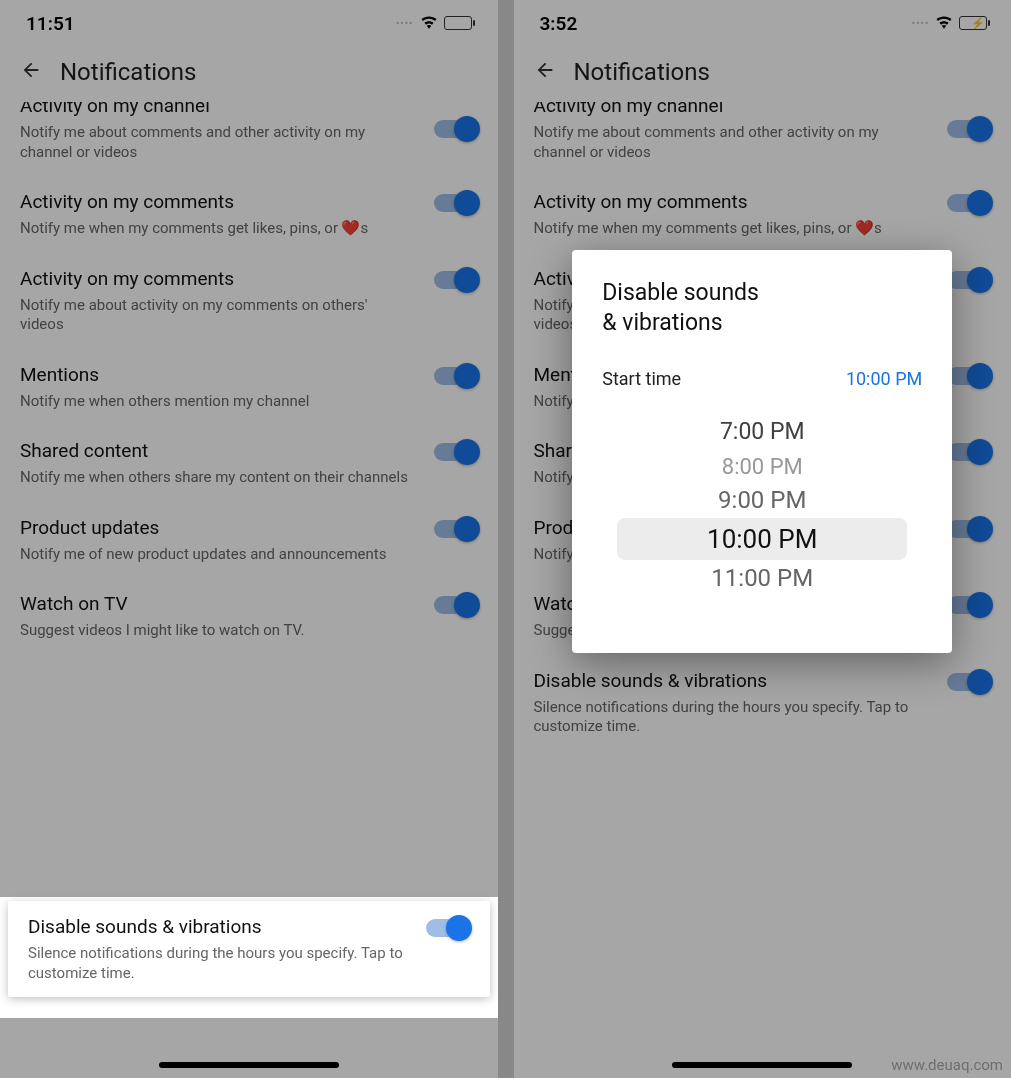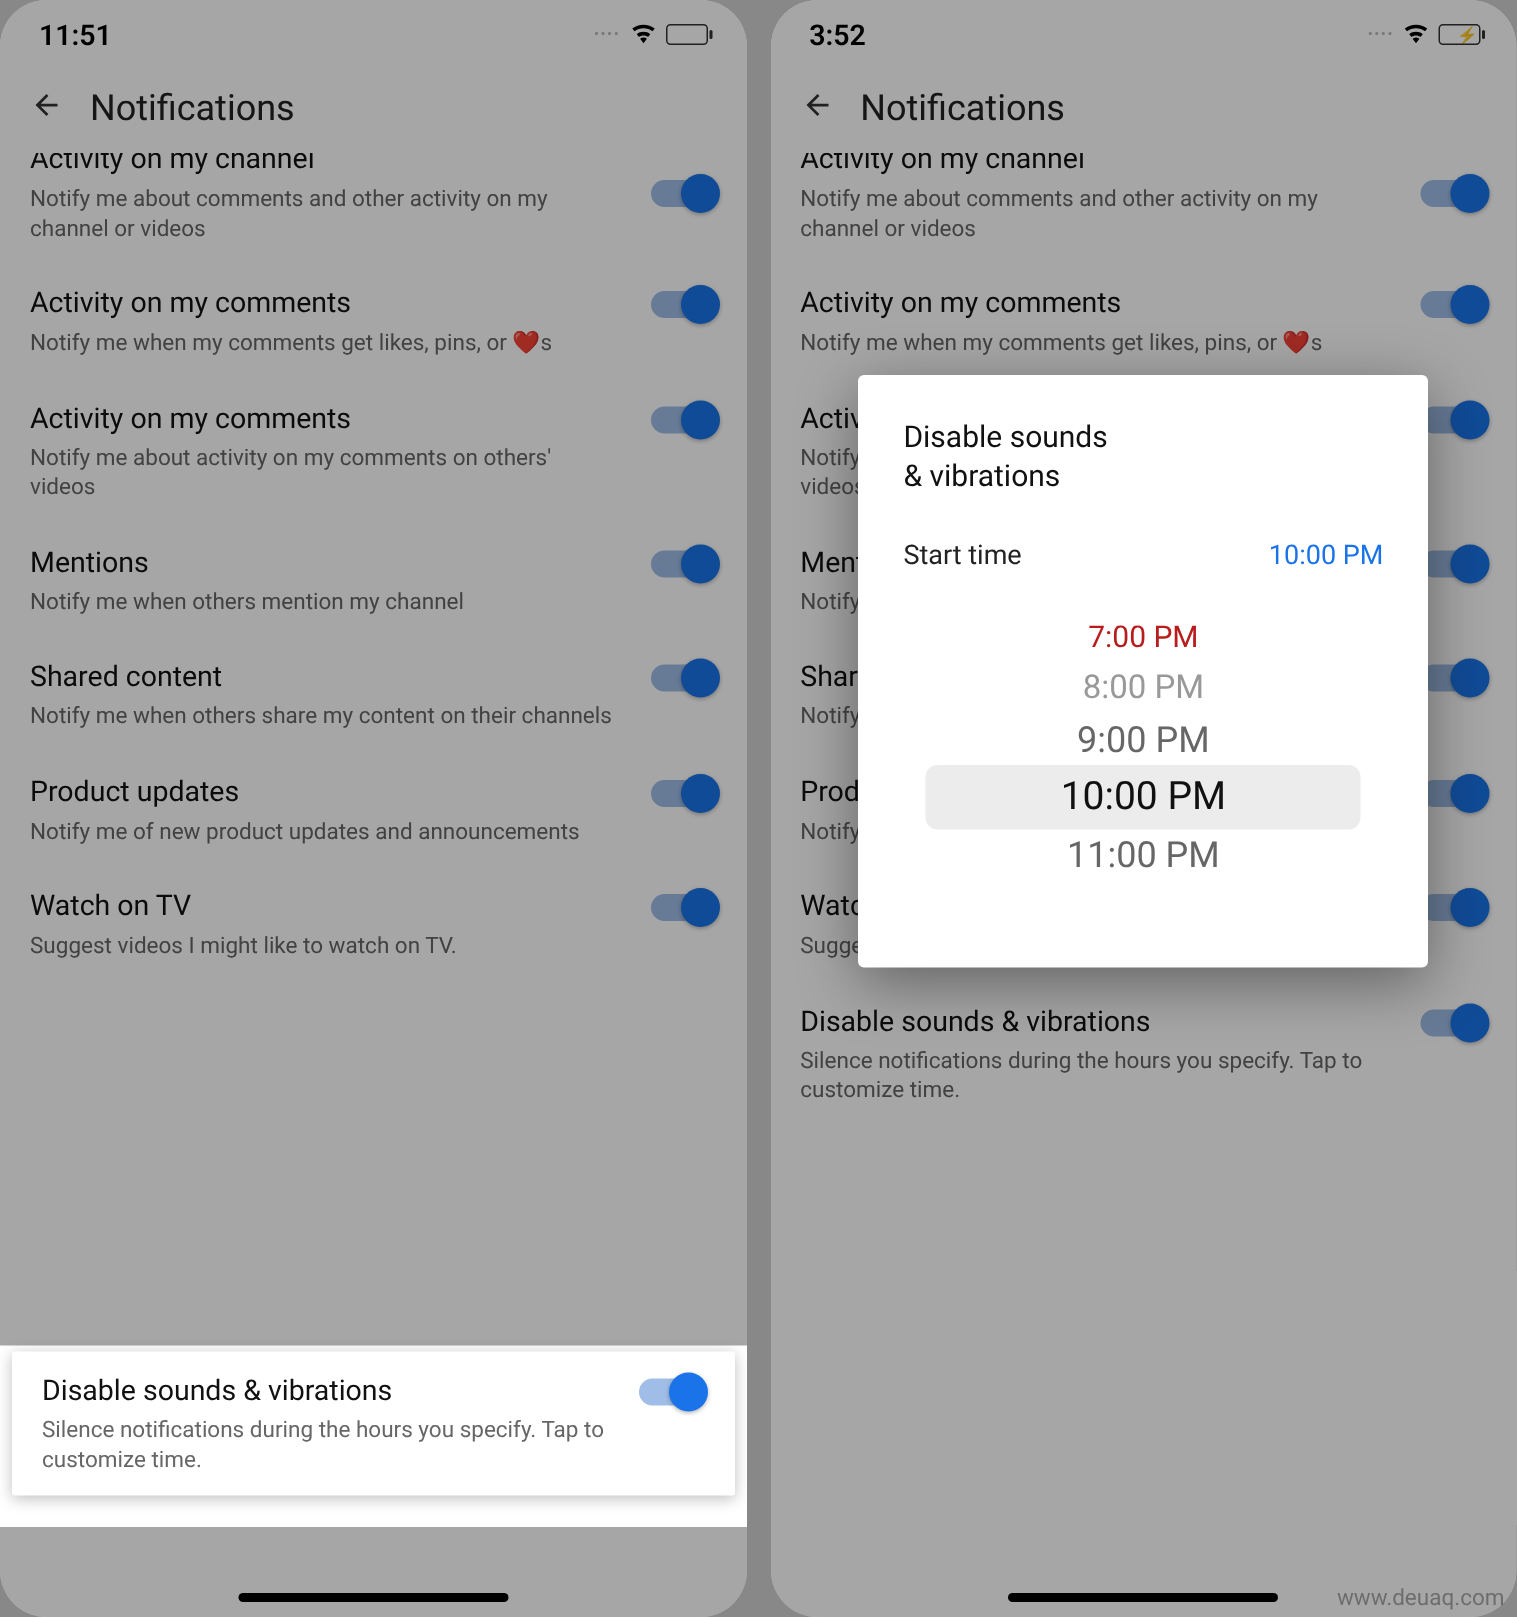--- a/index.html
+++ b/index.html
@@ -13,21 +13,20 @@
     padding: 0;
     position: relative;
   }
   .phone {
     flex: 1;
     background: #fff;
     position: relative;
     overflow: hidden;
     display: flex;
     flex-direction: column;
-    border-radius: 31px;
   }
   .status-bar {
     height: 46px;
     display: flex;
     align-items: center;
     justify-content: space-between;
     padding: 0 26px;
   }
   .status-time {
     font-weight: 600;
@@ -81,30 +80,30 @@
     width:180px; height:6px; background:#000; border-radius:3px;
   }
 
   
   .dialog {
     position:absolute; left:50%; top:250px; transform:translateX(-50%);
     width: 380px; background:#fff; border-radius:4px; box-shadow:0 10px 40px rgba(0,0,0,0.4);
     padding: 28px 30px 18px;
     z-index:10;
   }
-  .dialog-title { font-size:20px; color:#111; line-height:1.3; margin-bottom:30px; font-weight:400;}
+  .dialog-title { font-size:23px; color:#111; line-height:1.3; margin-bottom:30px; font-weight:400;}
   .dialog-row { display:flex; justify-content:space-between; font-size:18px; margin-bottom:8px; }
   .dialog-label { color:#222; }
   .dialog-value { color:#222; }
   .dialog-value.active { color:#1a73e8; }
 
   .picker { margin: 26px 0 40px; position:relative; height:180px; display:flex; flex-direction:column; align-items:center; justify-content:center; }
   .picker-item { font-size:24px; color:#666; height:40px; display:flex; align-items:center; }
   .picker-item.faded1 { color:#999; font-size:22px; }
-  .picker-item.faded2 { color:#b91c1c; font-size:20px;text-align:right; }
+  .picker-item.faded2 { color:#404040; font-size:23px;text-align:right; }
   .picker-selected {
     background:#ececec; border-radius:8px; width:290px; height:50px; font-size:26px; color:#111;
     display:flex; align-items:center; justify-content:center;
   }
 
   .dialog-actions { display:flex; justify-content:flex-end; gap:36px; margin-top:24px; }
   .dialog-btn { color:#1a73e8; font-size:17px; font-weight:500; background:none; border:none; cursor:pointer; letter-spacing:0.3px; }
 
   .watermark {
     position:absolute; right:8px; bottom:4px; font-size:15px; color:rgba(0,0,0,0.35);

